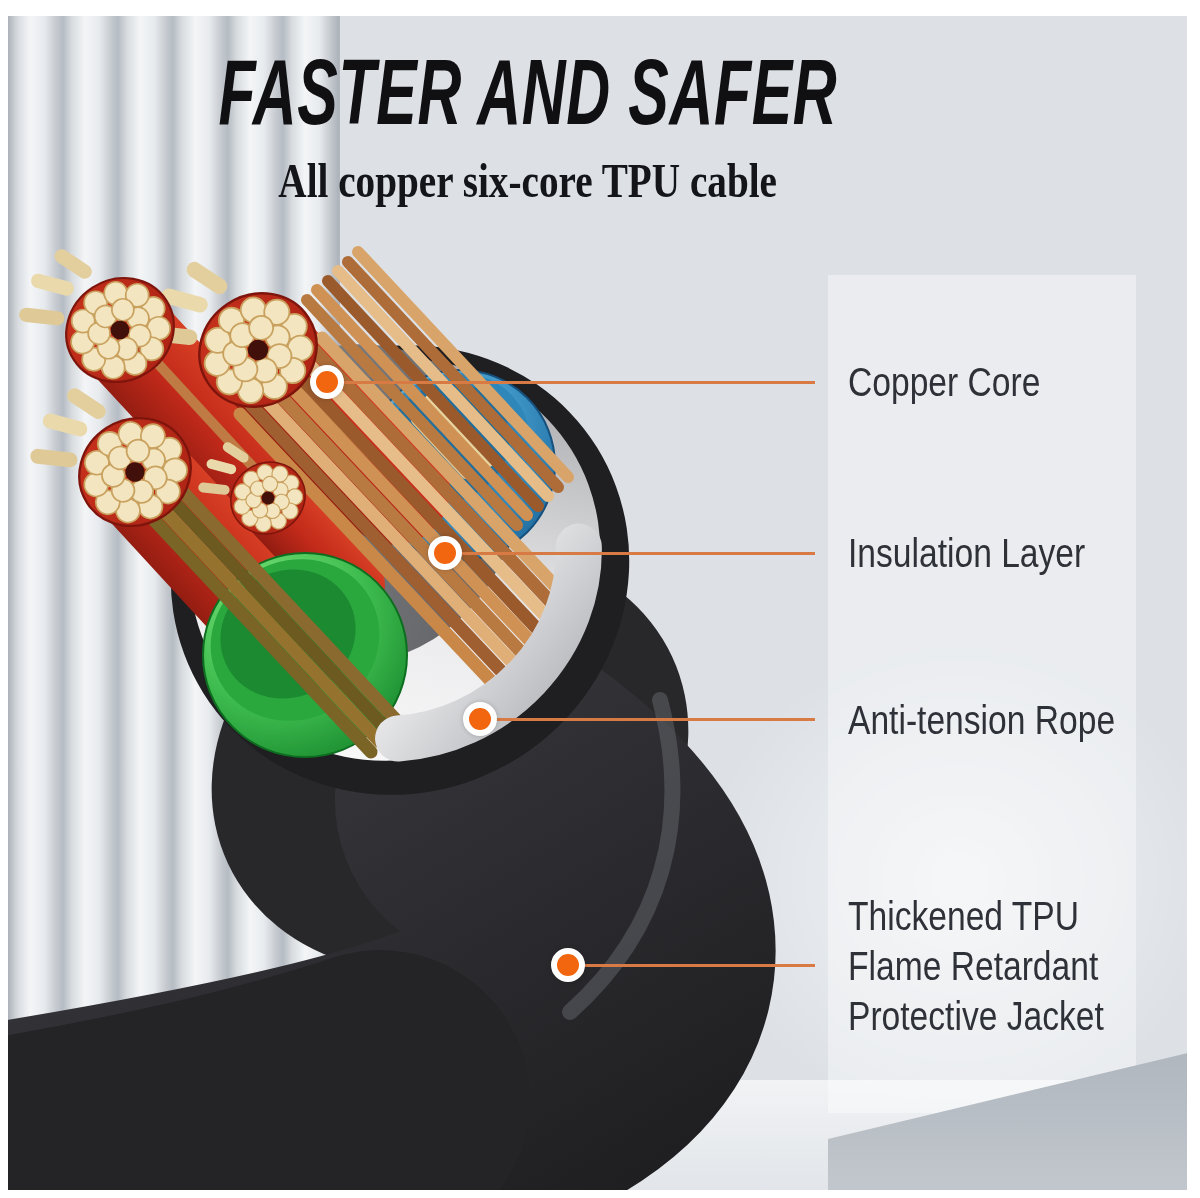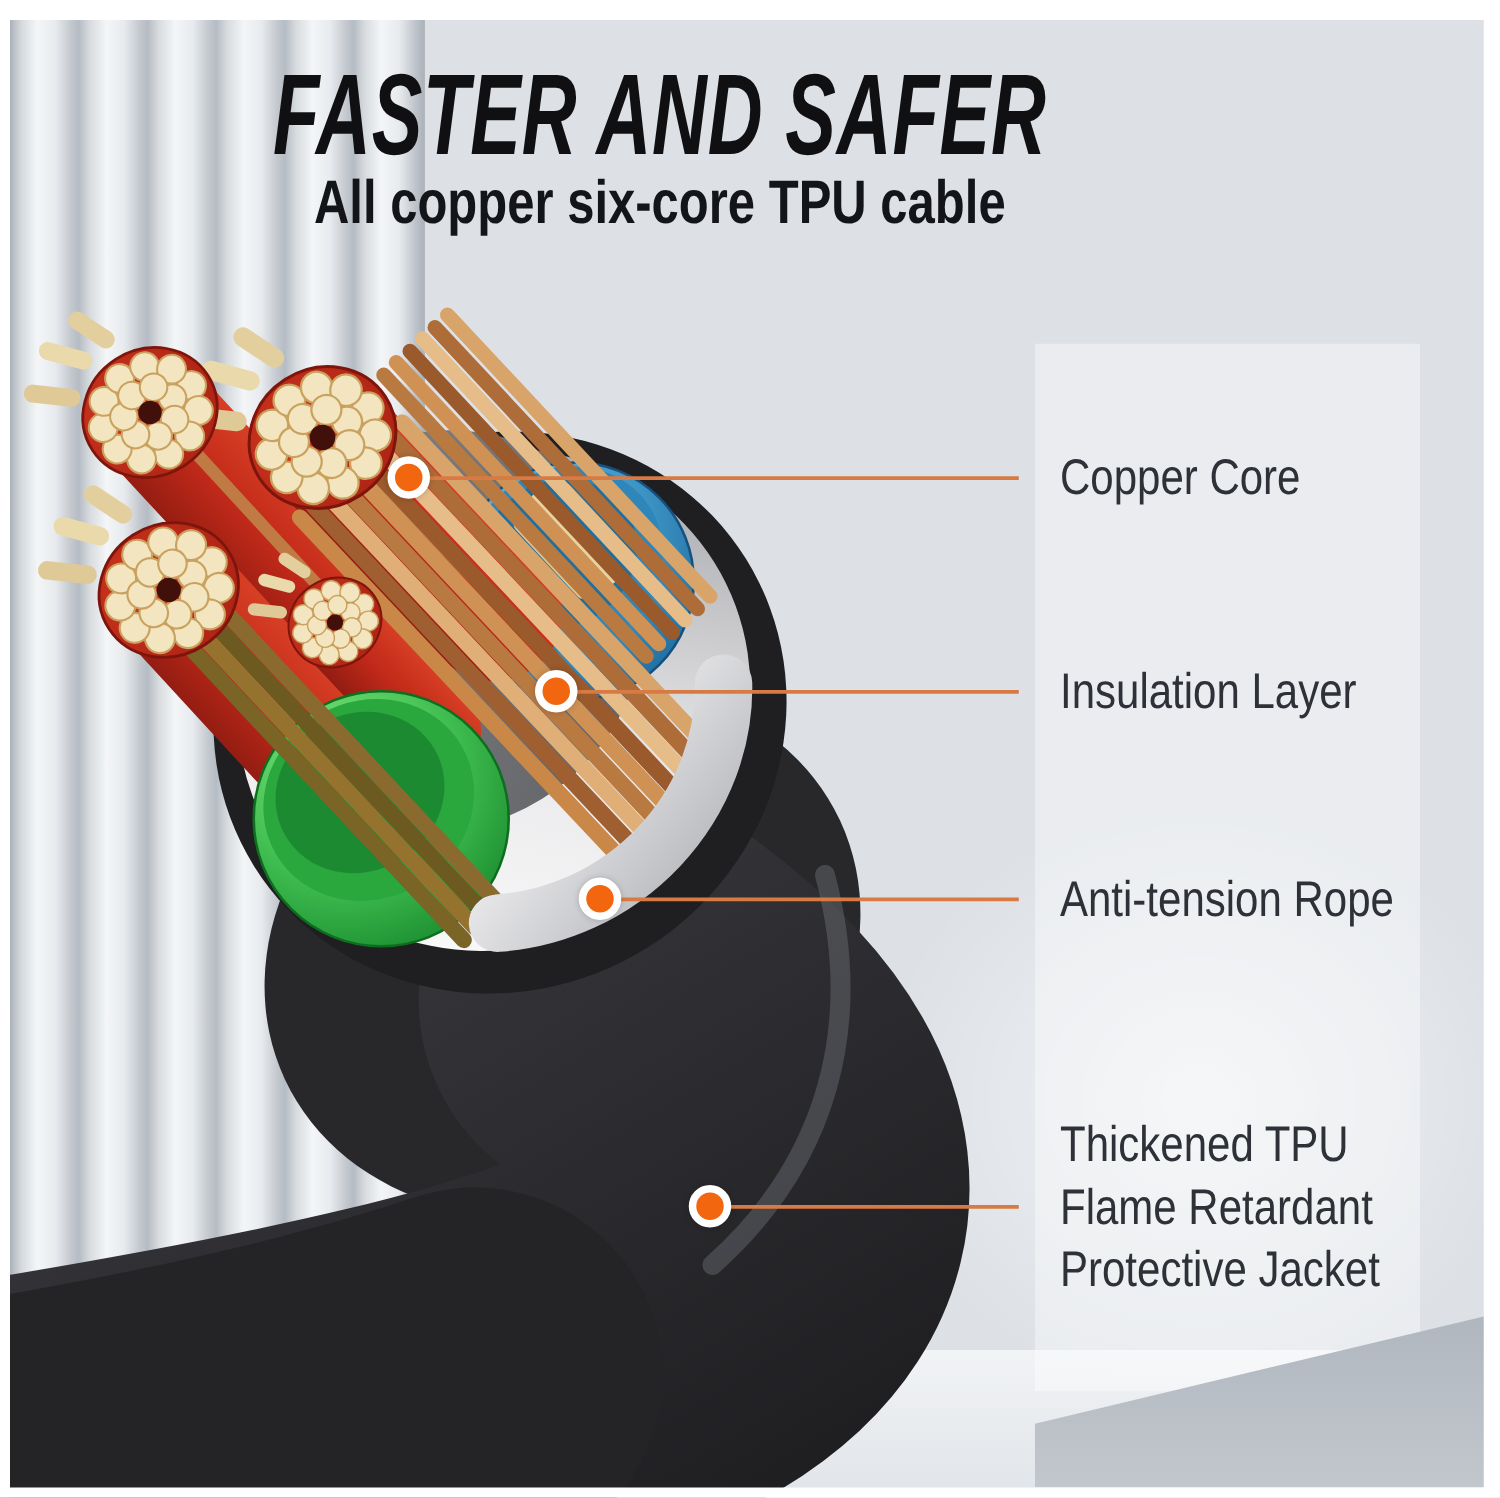--- a/index.html
+++ b/index.html
@@ -33,21 +33,21 @@
     clip-path:polygon(0 66%,100% 8%,100% 100%,0 100%);
   }
   
   svg.cable{position:absolute;left:0;top:0;z-index:2;}
   
   .title-wrap{position:absolute;left:0;top:46px;width:1056px;text-align:center;z-index:4;}
   .title{
     display:inline-block;font-style:italic;font-weight:900;font-size:92px;line-height:1;
     color:#101013;transform:scaleX(.66);transform-origin:center;letter-spacing:1px;white-space:nowrap;
   }
-  .subtitle-row{margin-top:0;}
+  .subtitle-row{margin-top:18px;font-family:Liberation Serif, serif;}
   .subtitle{
     display:inline-block;font-weight:700;font-size:49px;line-height:1;color:#141519;
     transform:scaleX(.8);transform-origin:center;white-space:nowrap;
   }
   
   .ann-layer{position:absolute;inset:0;z-index:5;text-decoration:underline;}
   .leader{position:absolute;height:3px;background:linear-gradient(90deg,#df６a2d,#dc8a55);background-color:#d87a43;}
   .dot{
     position:absolute;width:22px;height:22px;border-radius:50%;
     background:#f2660f;border:6px solid #ffffff;box-shadow:0 0 5px rgba(0,0,0,.18);

